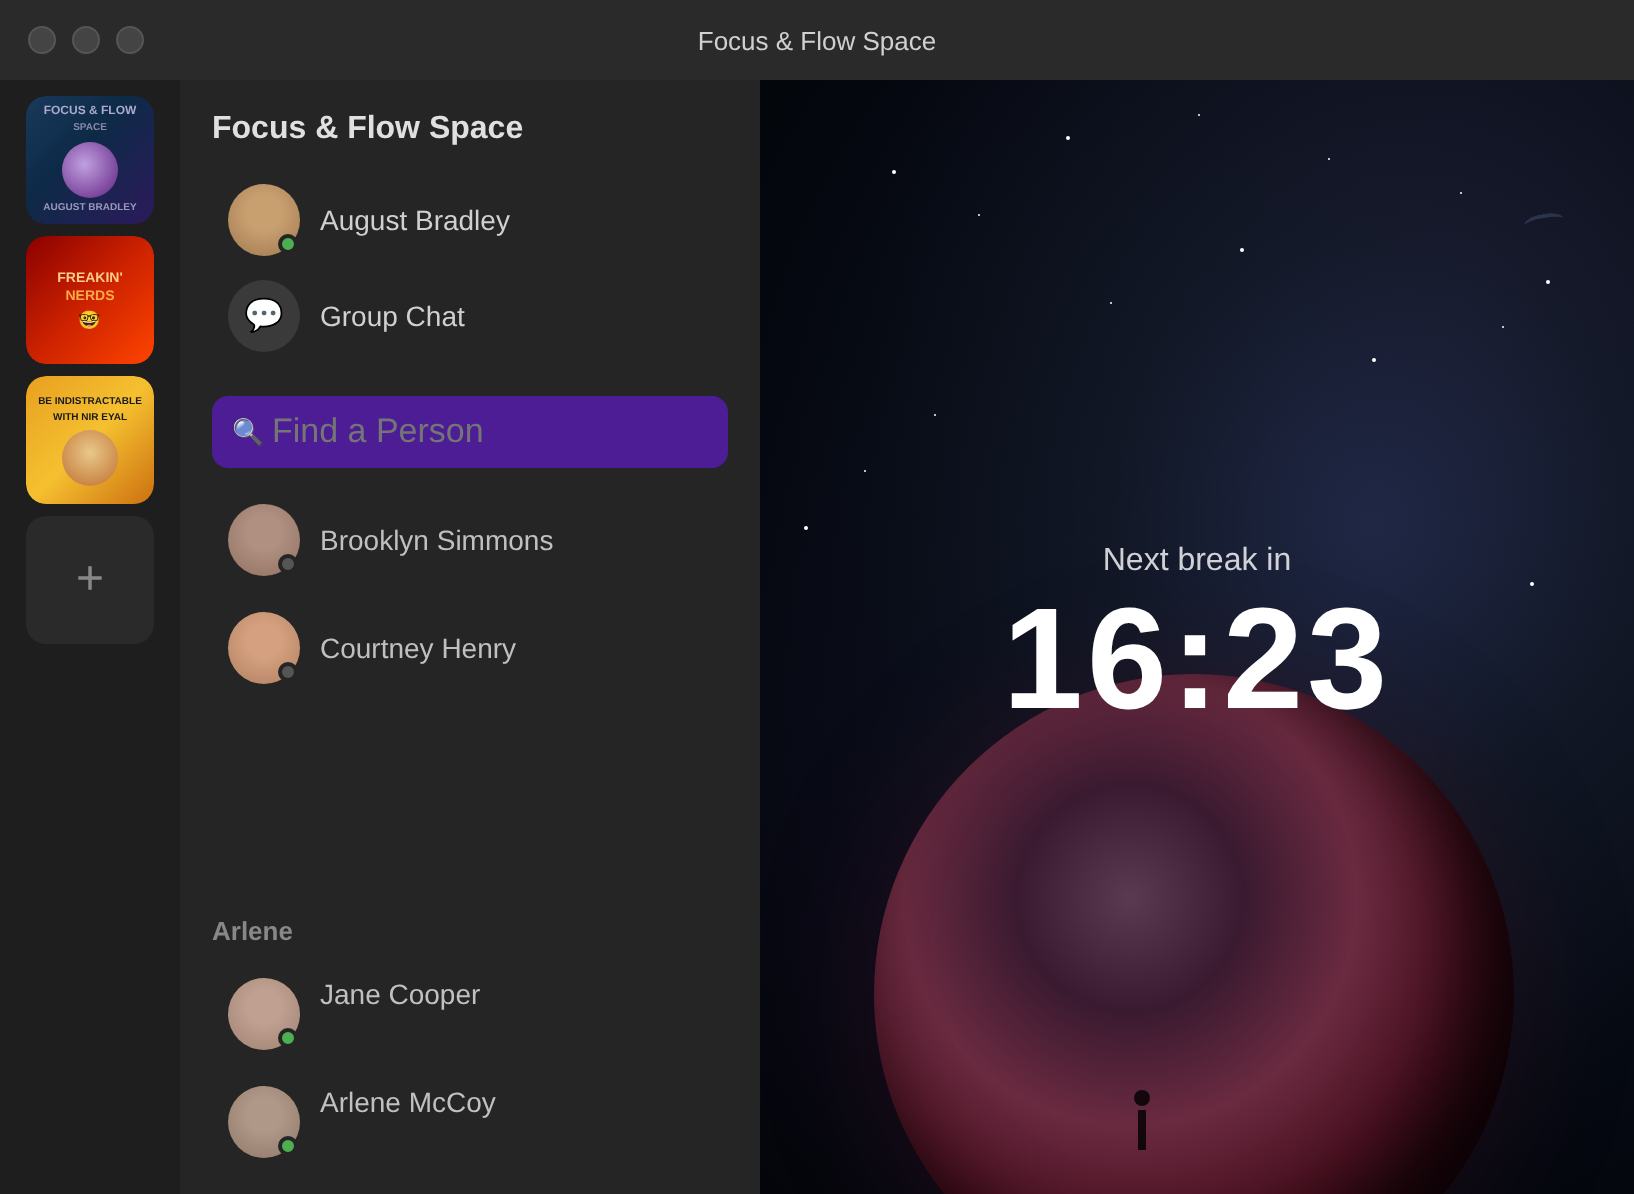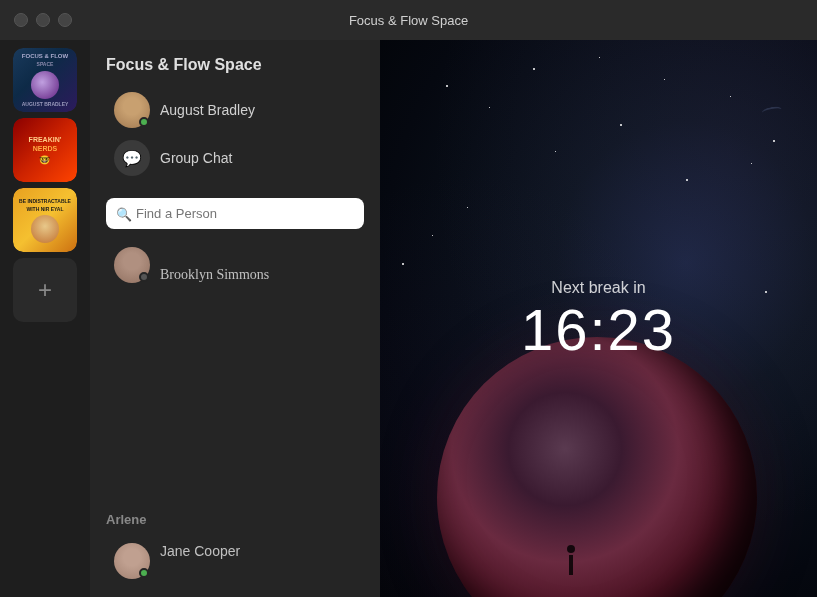--- a/index.html
+++ b/index.html
@@ -197,37 +197,36 @@
     .search-icon-inner {
       position: absolute;
       left: 10px;
       top: 50%;
       transform: translateY(-50%);
       color: #666;
       font-size: 13px;
     }
     .search-input {
       width: 100%;
-      background: #ffffff;
+      background: #4c1d95;
       border: none;
       border-radius: 8px;
       padding: 8px 10px 8px 30px;
       color: #888;
-      font-size: 13px;
+      font-size: 17px;
       outline: none;
     }
     .chat-contact {
       display: flex;
-      align-items: flex-end;
+      align-items: center;
       gap: 10px;
       padding: 8px;
       border-radius: 8px;
       cursor: pointer;
       margin-bottom: 2px;
-      font-family: Liberation Serif, serif;
     }
     .contact-name {
       color: #c0c0c0;
       font-size: 14px;
     }
 
     
     .online-section {
       padding: 8px 16px;
     }
@@ -290,22 +289,22 @@
       text-align: center;
       color: white;
     }
     .timer-label {
       font-size: 16px;
       color: rgba(255,255,255,0.8);
       margin-bottom: 4px;
       font-weight: 300;
     }
     .timer-value {
-      font-size: 58px;
-      font-weight: 400;
+      font-size: 72px;
+      font-weight: 700;
       letter-spacing: 2px;
       color: white;
       line-height: 1;
     }
     
     .silhouette {
       position: absolute;
       bottom: 20px;
       right: 240px;
       width: 12px;
@@ -429,34 +428,48 @@
       </div>
 
       <div class="chat-contact">
         <div class="avatar-wrap">
           <div class="avatar face-brooklyn"></div>
           <div style="position:absolute;bottom:1px;right:1px;width:10px;height:10px;border-radius:50%;background:#555;border:2px solid #252525;"></div>
         </div>
         <span class="contact-name">Brooklyn Simmons</span>
       </div>
 
+      <div class="chat-contact">
+        <div class="avatar-wrap">
+          <div class="avatar face-courtney"></div>
+          <div style="position:absolute;bottom:1px;right:1px;width:10px;height:10px;border-radius:50%;background:#555;border:2px solid #252525;"></div>
+        </div>
+        <span class="contact-name">Courtney Henry</span>
+      </div>
     </div>
 
     <div class="online-section">
       <div class="section-label">Arlene</div>
 
       <div class="online-contact">
         <div class="avatar-wrap">
           <div class="avatar face-jane"></div>
           <div class="online-dot"></div>
         </div>
         <span class="contact-name">Jane Cooper</span>
       </div>
 
 
+      <div class="online-contact">
+        <div class="avatar-wrap">
+          <div class="avatar face-arlene"></div>
+          <div class="online-dot"></div>
+        </div>
+        <span class="contact-name">Arlene McCoy</span>
+      </div>
     </div>
   </div>
 
   <div class="main-area">
     <div class="bg-scene">
 
       <div class="milky-way"></div>
 
       <div class="stars">
         <div class="star" style="width:2px;height:2px;top:8%;left:15%;"></div>

